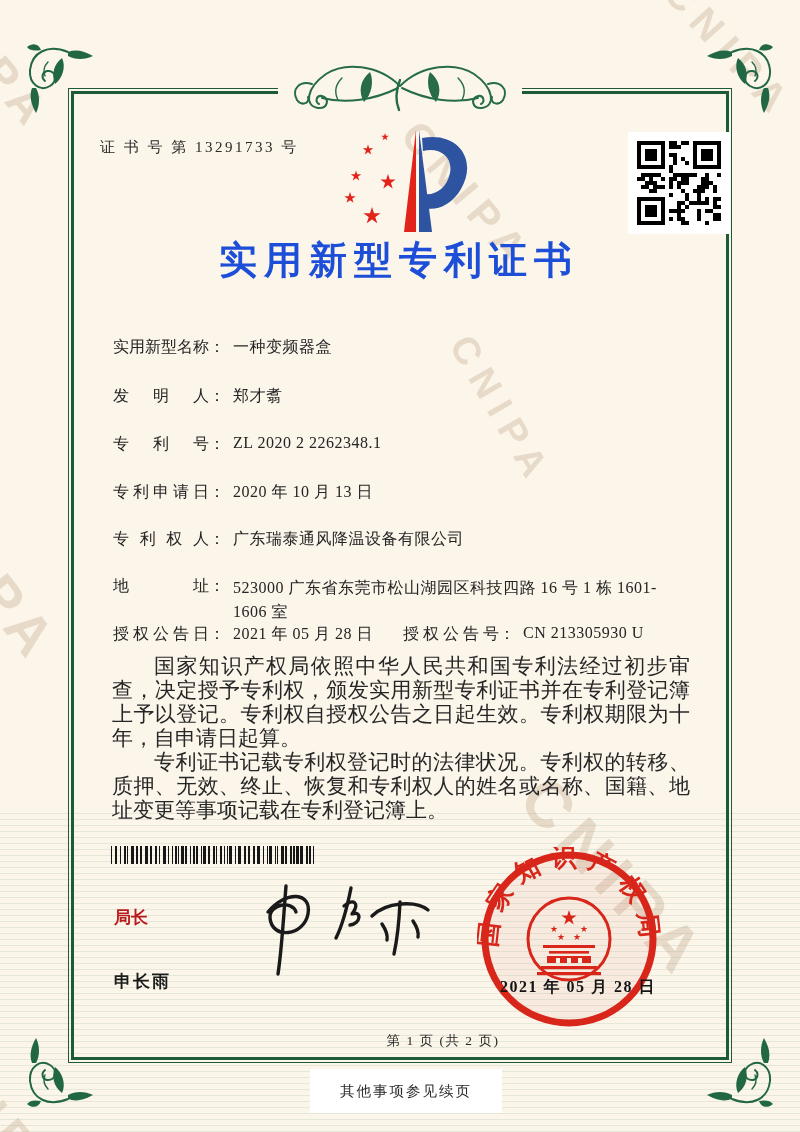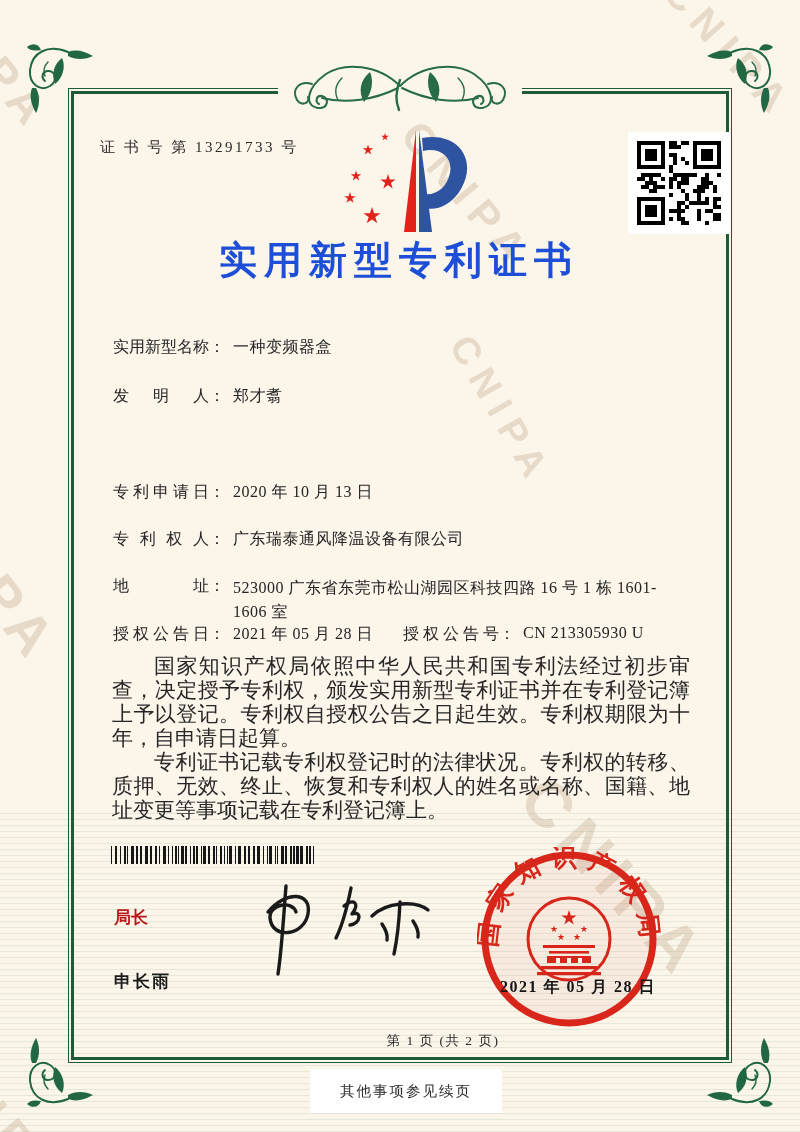--- a/index.html
+++ b/index.html
@@ -264,20 +264,23 @@
   </div>
 
   <div class="title">实用新型专利证书</div>
 
   <div class="row" style="top:337px">
     <span class="lbl">实用新型名称</span><span class="colon">：</span><span class="val">一种变频器盒</span>
   </div>
   <div class="row" style="top:386px">
     <span class="lbl">发明人</span><span class="colon">：</span><span class="val">郑才翥</span>
   </div>
+  <div class="row" style="top:434px">
+    <span class="lbl">专利号</span><span class="colon">：</span><span class="val">ZL 2020 2 2262348.1</span>
+  </div>
   <div class="row" style="top:482px">
     <span class="lbl">专利申请日</span><span class="colon">：</span><span class="val">2020 年 10 月 13 日</span>
   </div>
   <div class="row" style="top:529px">
     <span class="lbl">专利权人</span><span class="colon">：</span><span class="val">广东瑞泰通风降温设备有限公司</span>
   </div>
   <div class="row wrap" style="top:576px">
     <span class="lbl">地址</span><span class="colon">：</span><span class="val">523000 广东省东莞市松山湖园区科技四路 16 号 1 栋 1601-1606 室</span>
   </div>
   <div class="row" style="top:624px">

